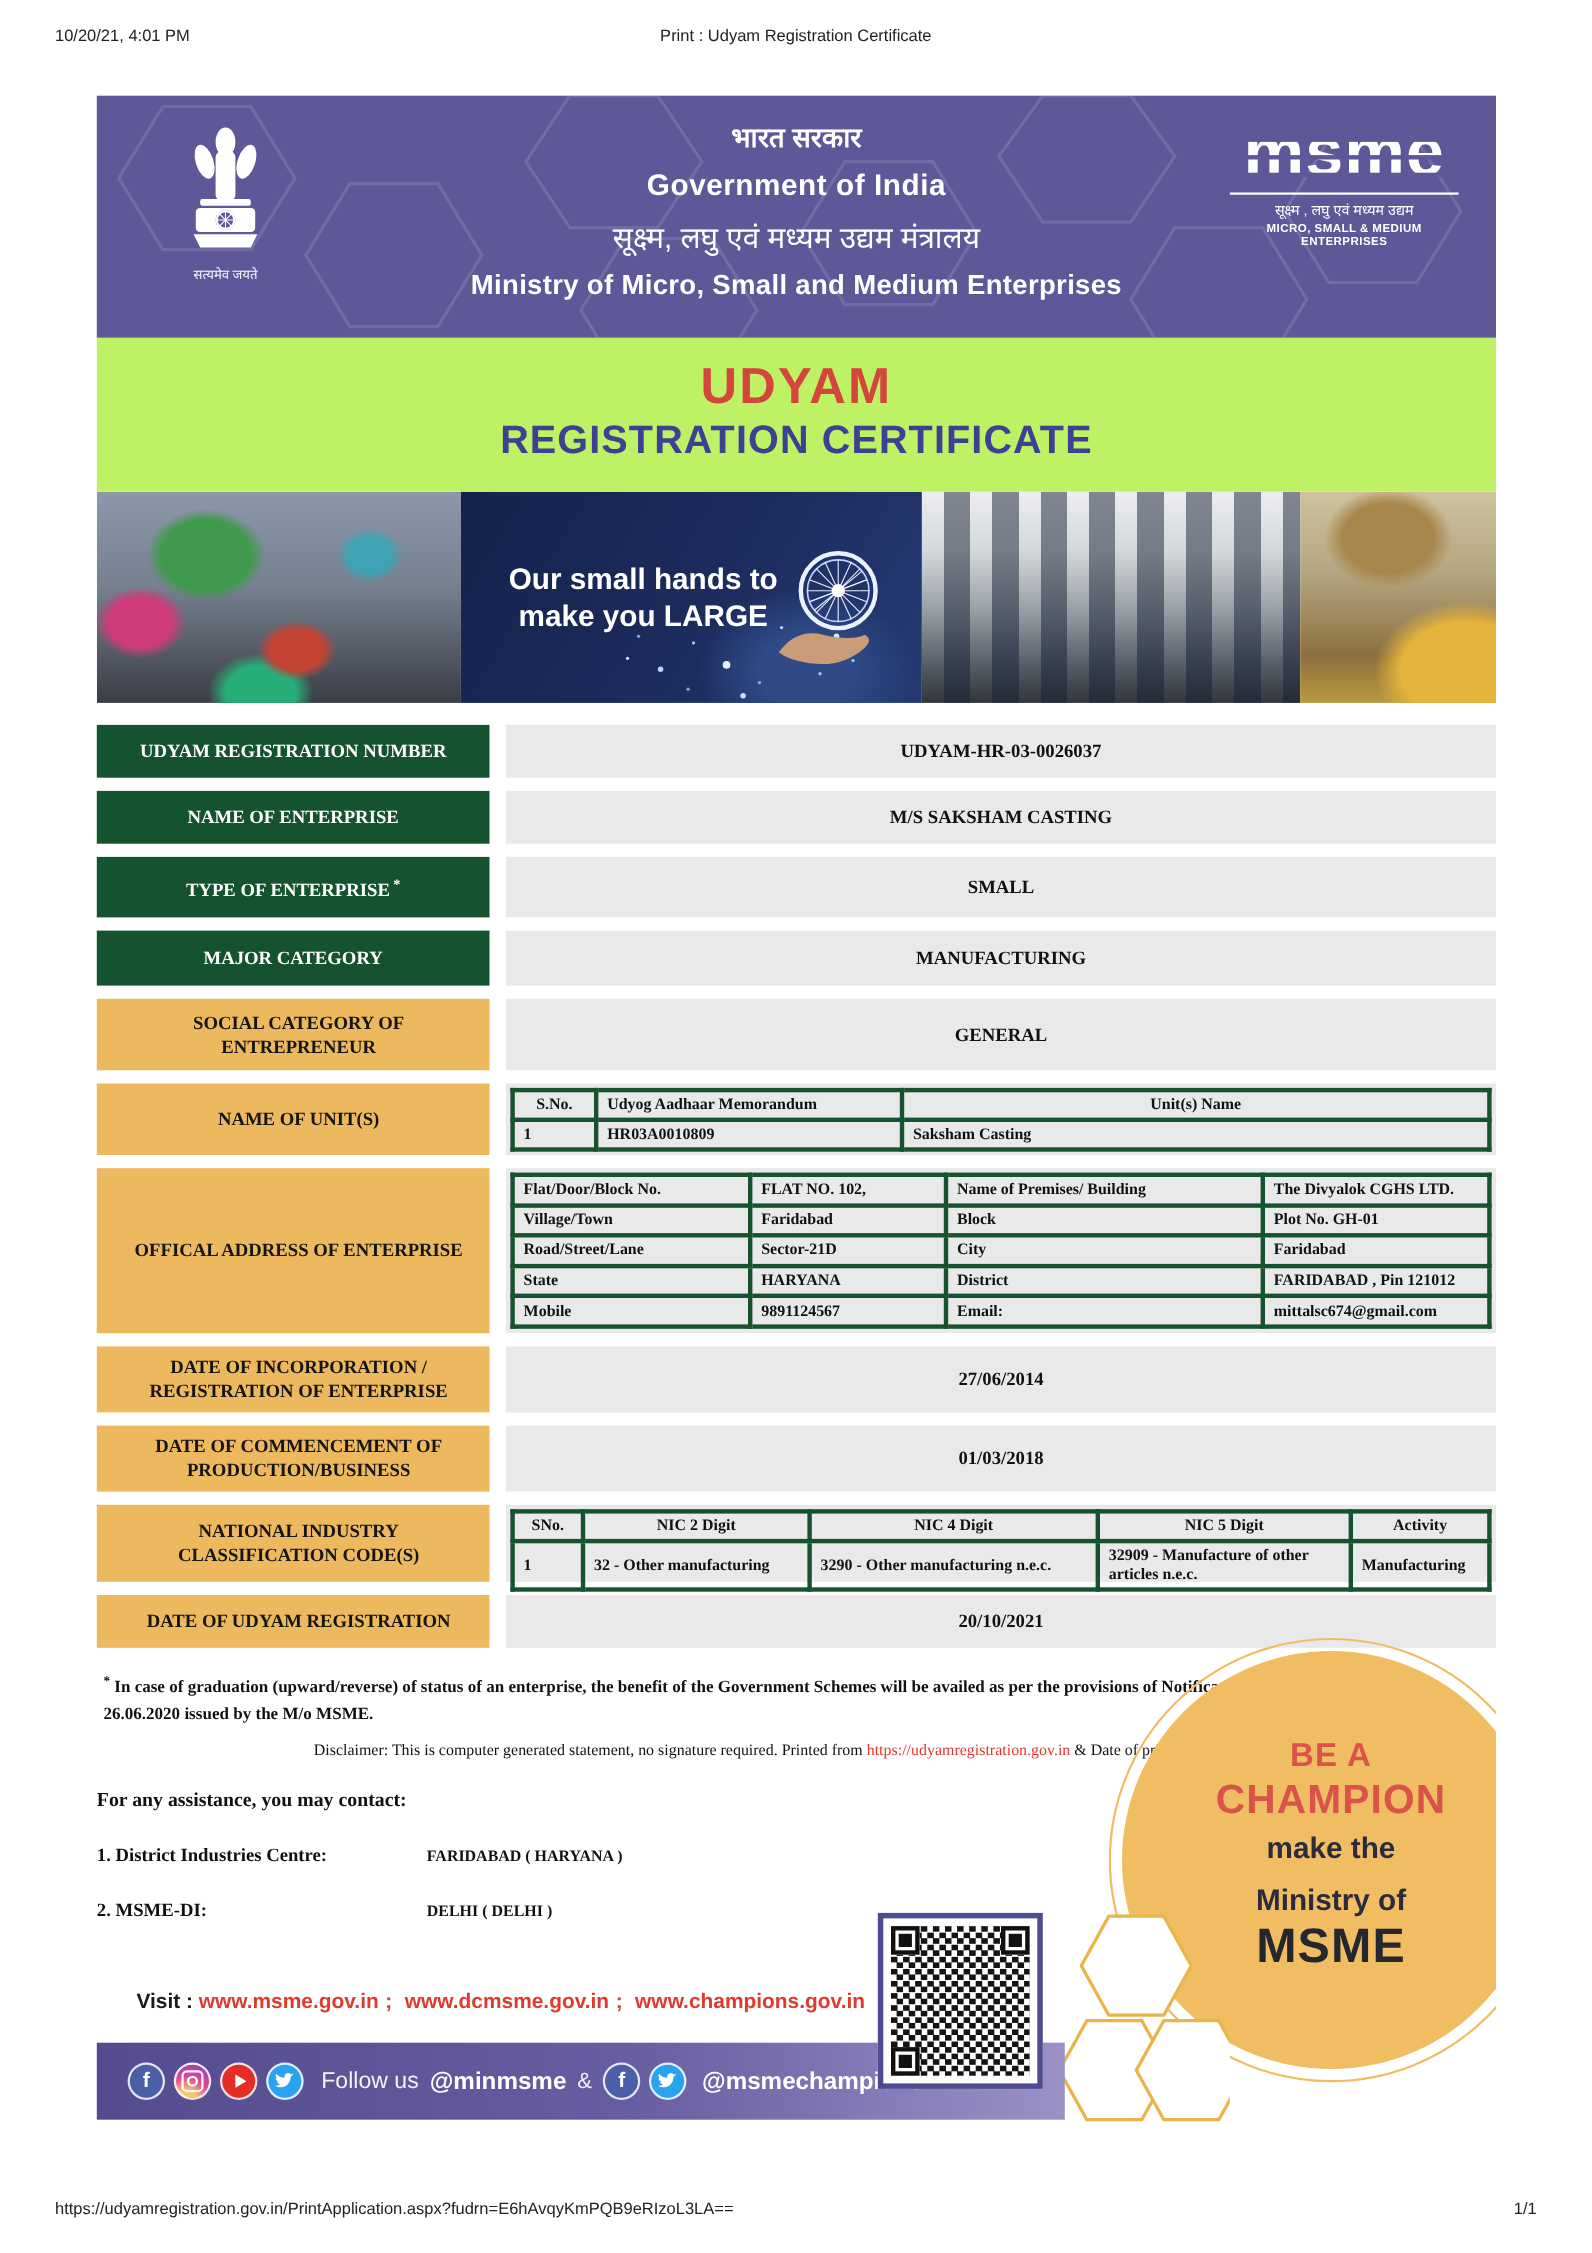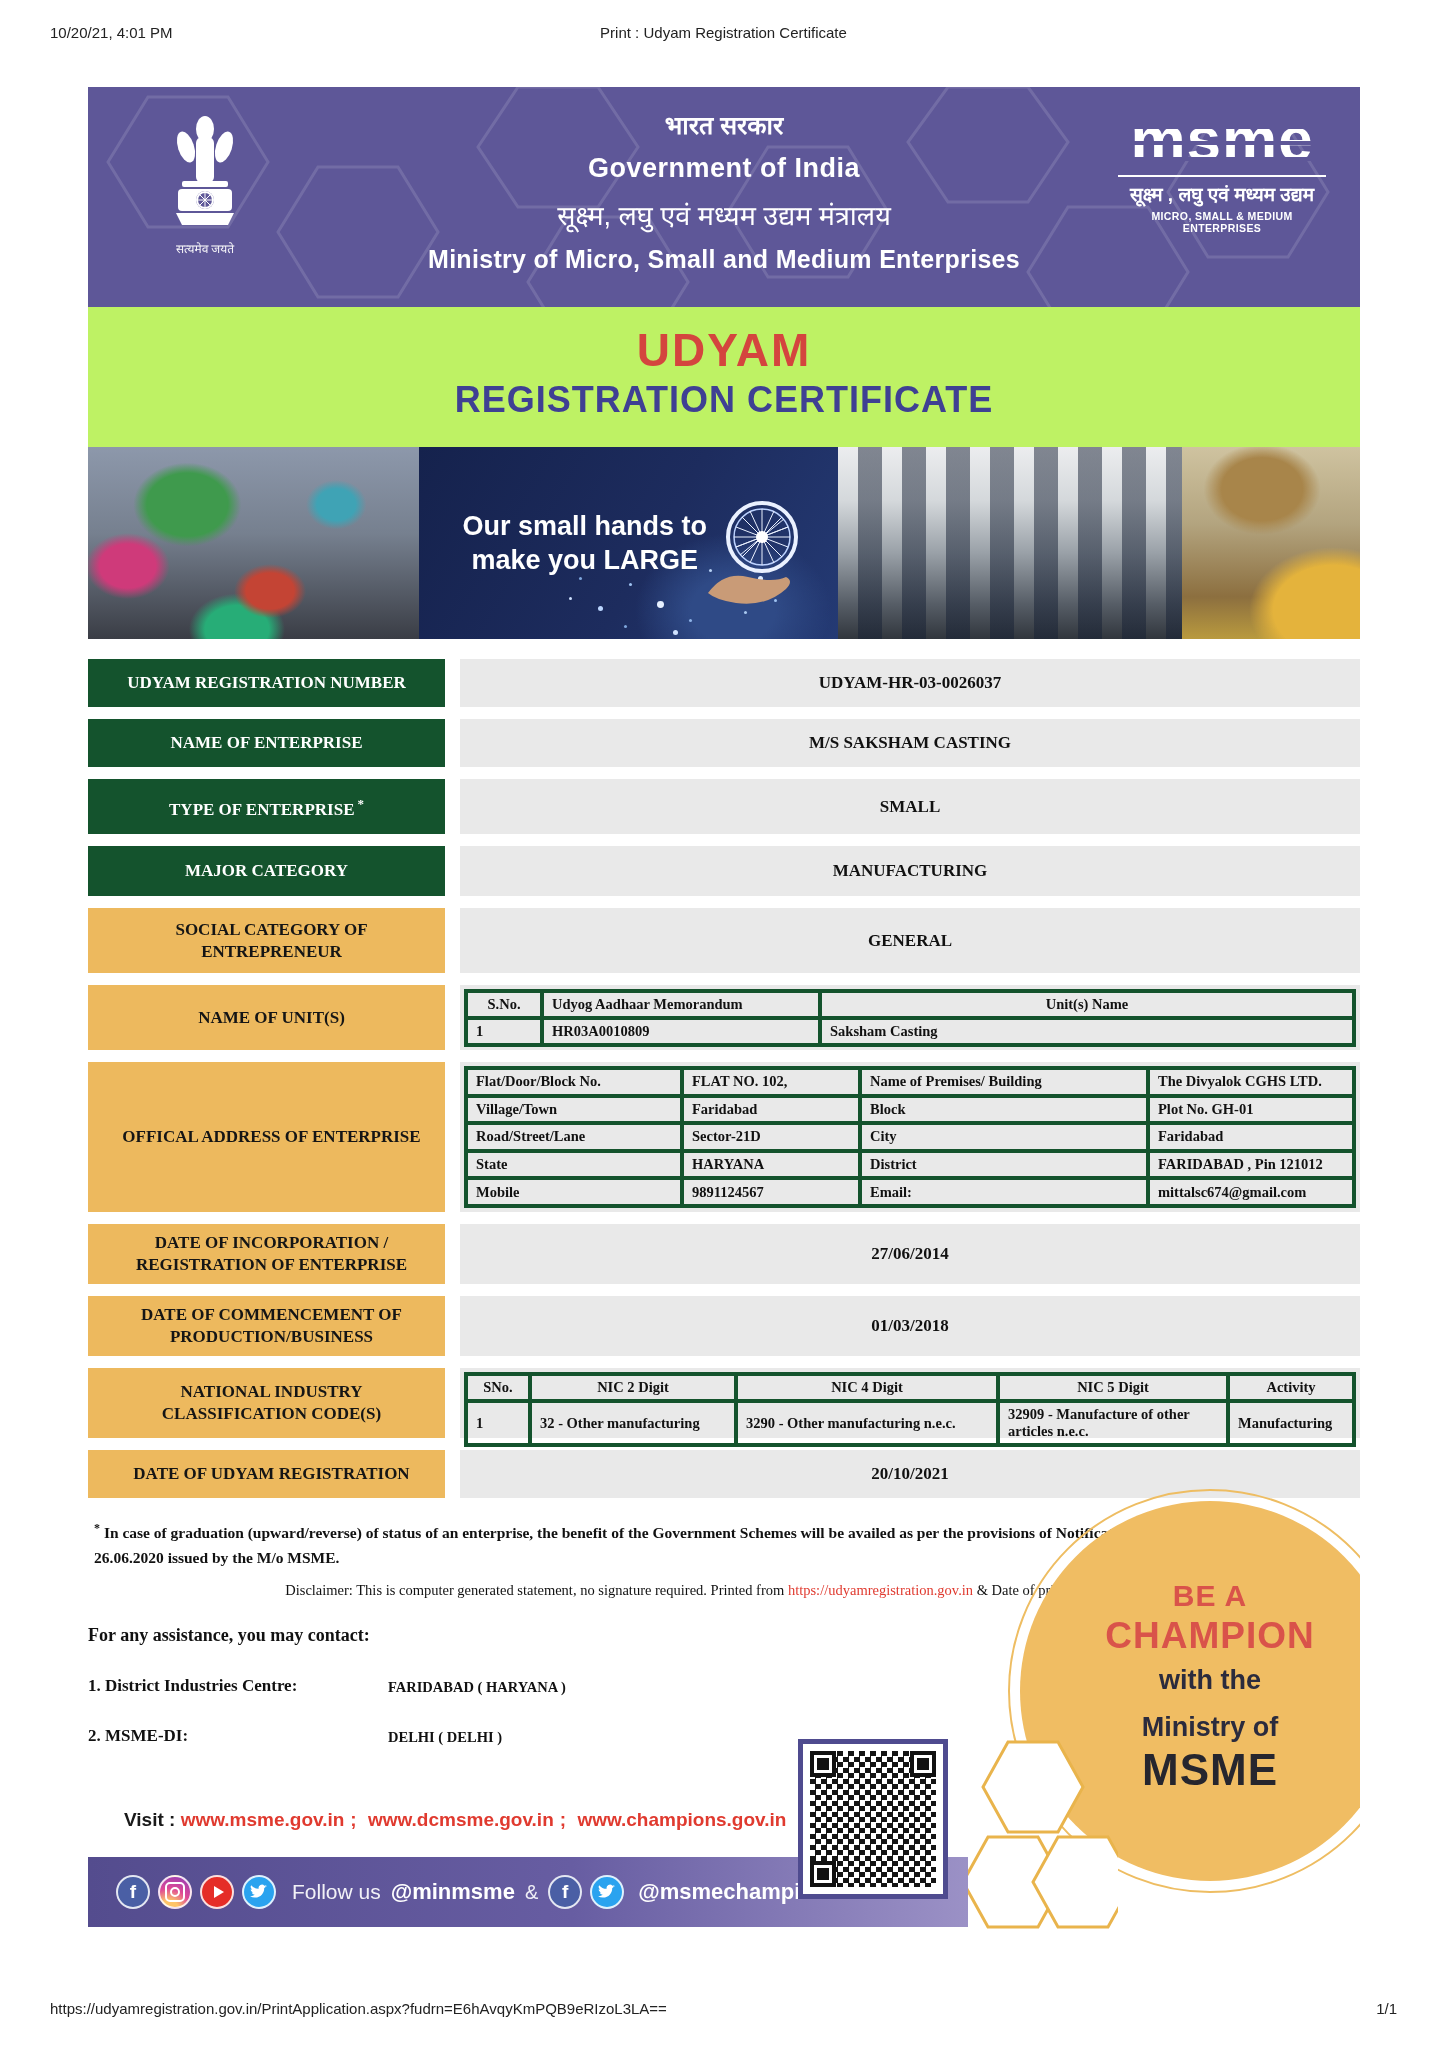--- a/index.html
+++ b/index.html
@@ -23,21 +23,21 @@
   .gov-center .l2{font-size:27px;font-weight:bold;margin-top:12px;letter-spacing:.5px;}
   .gov-center .l3{font-size:27px;margin-top:12px;}
   .gov-center .l4{font-size:25px;font-weight:bold;margin-top:12px;letter-spacing:.3px;}
   .emblem{position:absolute;left:52px;top:26px;width:130px;text-align:center;color:#fff;}
   .emblem .motto{font-size:12px;margin-top:3px;opacity:.95;}
   
   .msme-logo{position:absolute;right:28px;top:22px;width:220px;text-align:center;color:#fff;font-family:"Liberation Sans",sans-serif;}
   .msme-word{position:relative;font-size:62px;font-weight:900;letter-spacing:1px;line-height:60px;height:64px;}
   .msme-word .cut{position:absolute;left:0;right:0;height:4px;background:#5e5798;}
   .msme-rule{height:2px;background:#fff;margin:2px 6px 4px 6px;}
-  .msme-hindi{font-size:19px;font-weight:bold;}
+  .msme-hindi{font-size:13px;font-weight:normal;}
   .msme-eng{font-size:10.5px;font-weight:bold;letter-spacing:.4px;margin-top:3px;}
 
   
   .banner{height:140px;background:#bef264;text-align:center;font-family:"Liberation Sans",sans-serif;}
   .banner .t1{padding-top:16px;font-size:46px;font-weight:800;letter-spacing:2px;color:#d4453e;}
   .banner .t2{font-size:36px;font-weight:800;letter-spacing:1px;color:#3f4093;margin-top:2px;}
 
   
   .strip{position:relative;height:192px;display:flex;overflow:hidden;}
   .seg{height:100%;}
@@ -381,21 +381,21 @@
     <div class="cl">2. MSME-DI:</div>
     <div class="cv">DELHI ( DELHI )</div>
   </div>
 
   <div class="champion-wrap">
     <div class="champion-ring"></div>
     <div class="champion-circle">
       <div class="champ-text">
         <div class="c1">BE A</div>
         <div class="c2">CHAMPION</div>
-        <div class="c3">with the</div>
+        <div class="c3">make the</div>
         <div class="c4">Ministry of</div>
         <div class="c5">MSME</div>
       </div>
     </div>
   </div>
 
   <svg class="hex-deco" width="170" height="290" viewBox="0 0 170 290">
     <g fill="#fff" stroke="#e9b44c" stroke-width="3">
       <polygon points="60,95 110,95 135,140 110,185 60,185 35,140"></polygon>
       <polygon points="40,190 90,190 115,235 90,280 40,280 15,235"></polygon>

